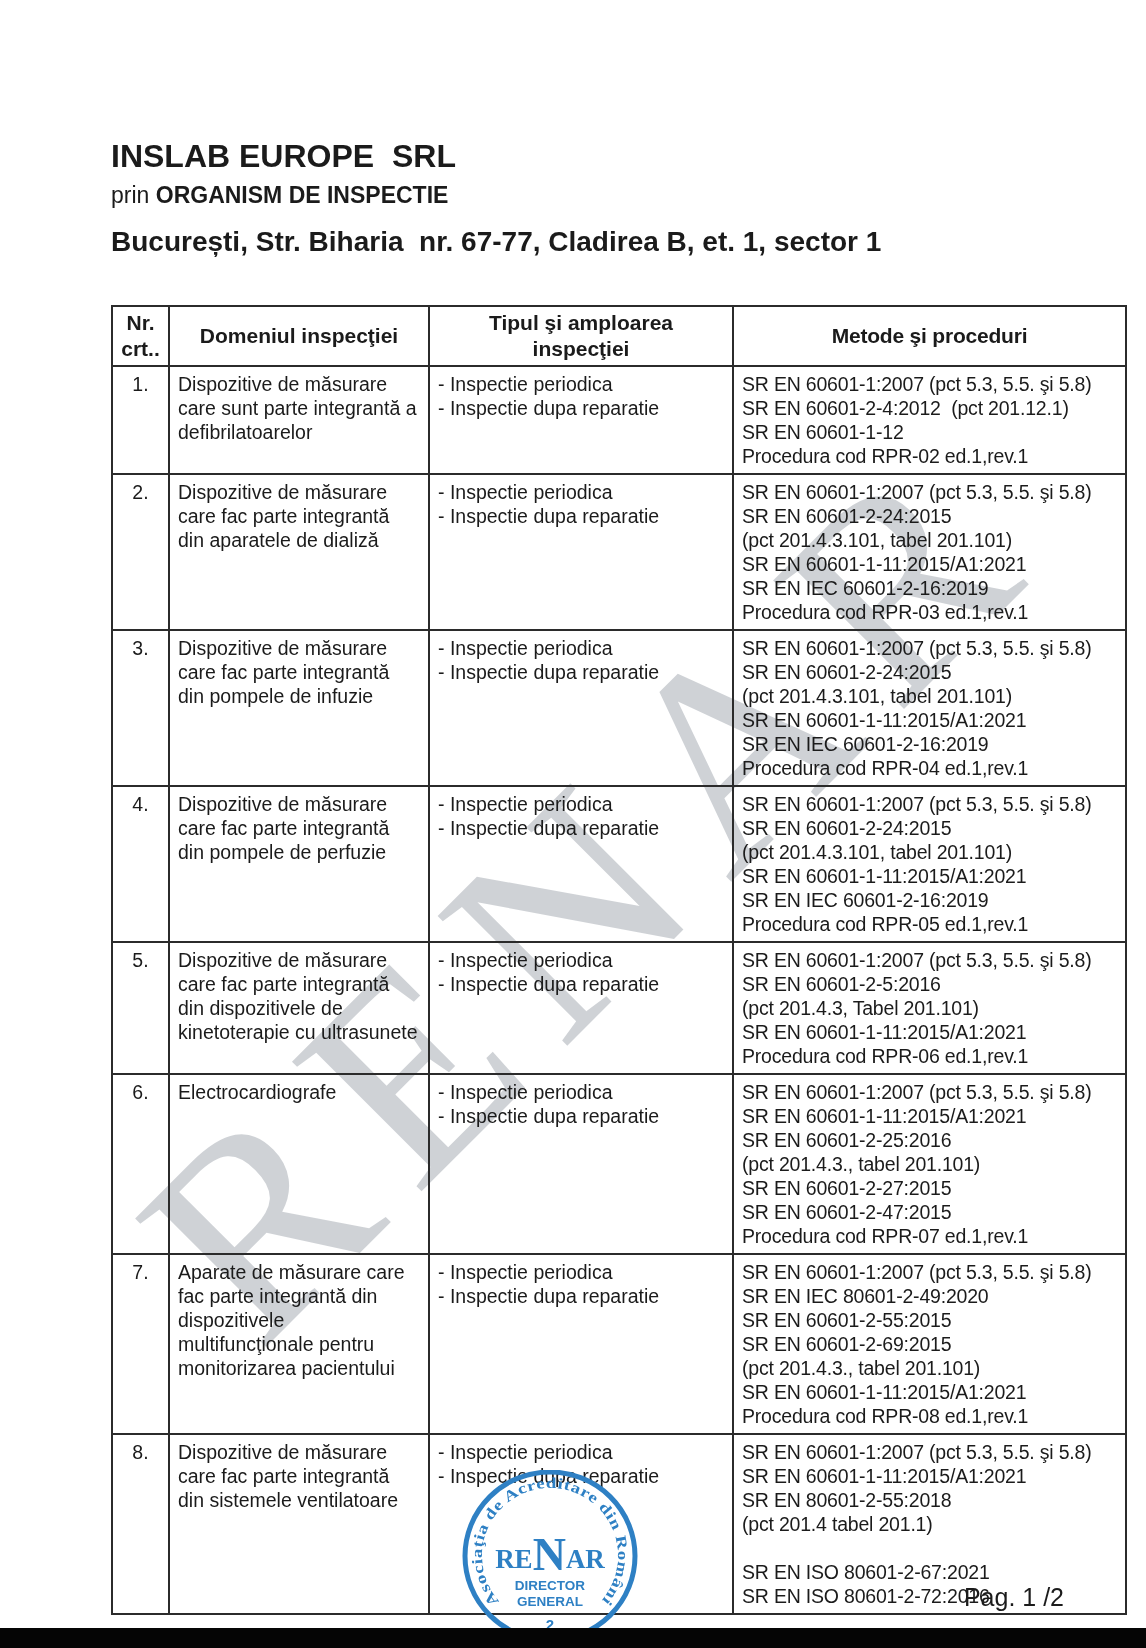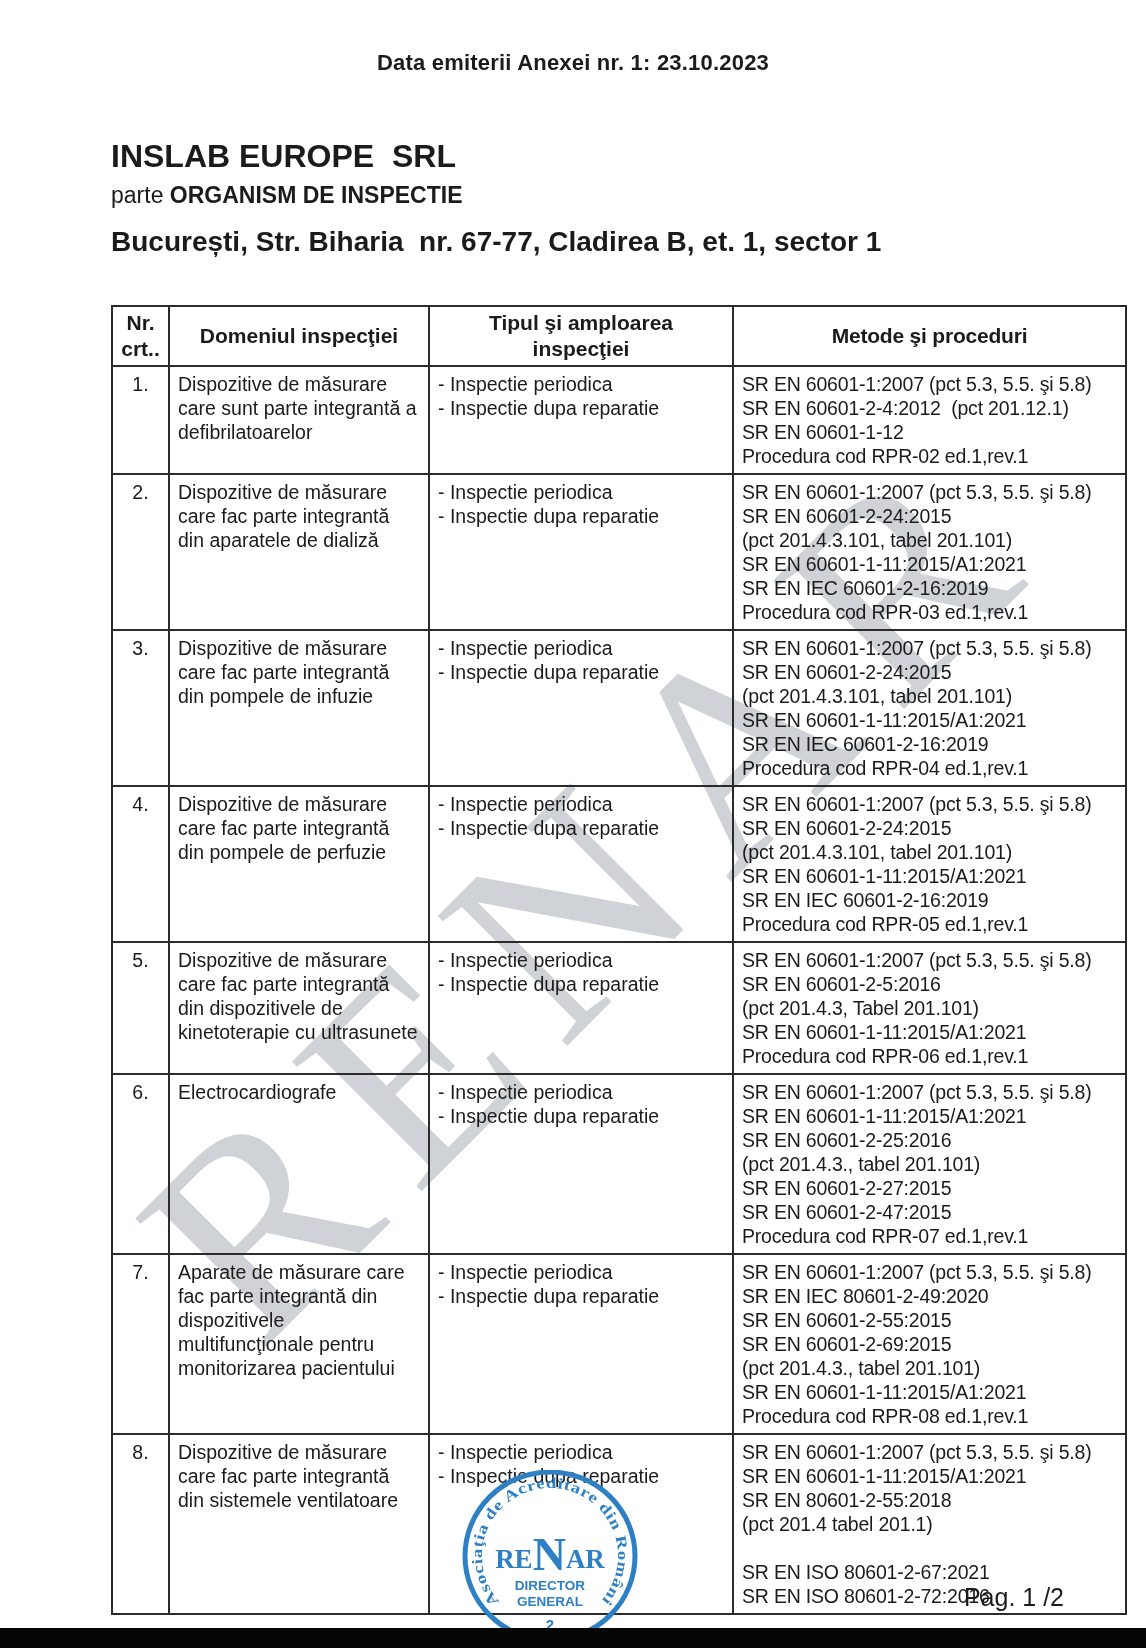--- a/index.html
+++ b/index.html
@@ -72,26 +72,25 @@
   }
   .scan-bottom-bar {
     position:absolute; left:0; bottom:0; width:100%; height:20px;
     background:#050505; z-index:4;
   }
 </style>
 </head>
 <body>
 
 <div class="doc-title">
-  <div>Data emiterii Anexei nr. 1: 23.10.2023</div>
 </div>
 
 <div class="company-line">INSLAB EUROPE  SRL</div>
 
-<div class="prin-line"><span>parte </span><span class="org">ORGANISM DE INSPECTIE</span></div>
+<div class="prin-line"><span>prin </span><span class="org">ORGANISM DE INSPECTIE</span></div>
 
 <div class="address-line">București, Str. Biharia  nr. 67-77, Cladirea B, et. 1, sector 1</div>
 
 <div class="watermark">RENAR</div>
 
 <table class="insp">
   <thead>
     <tr>
       <th class="c-nr">Nr.
 crt..</th>

